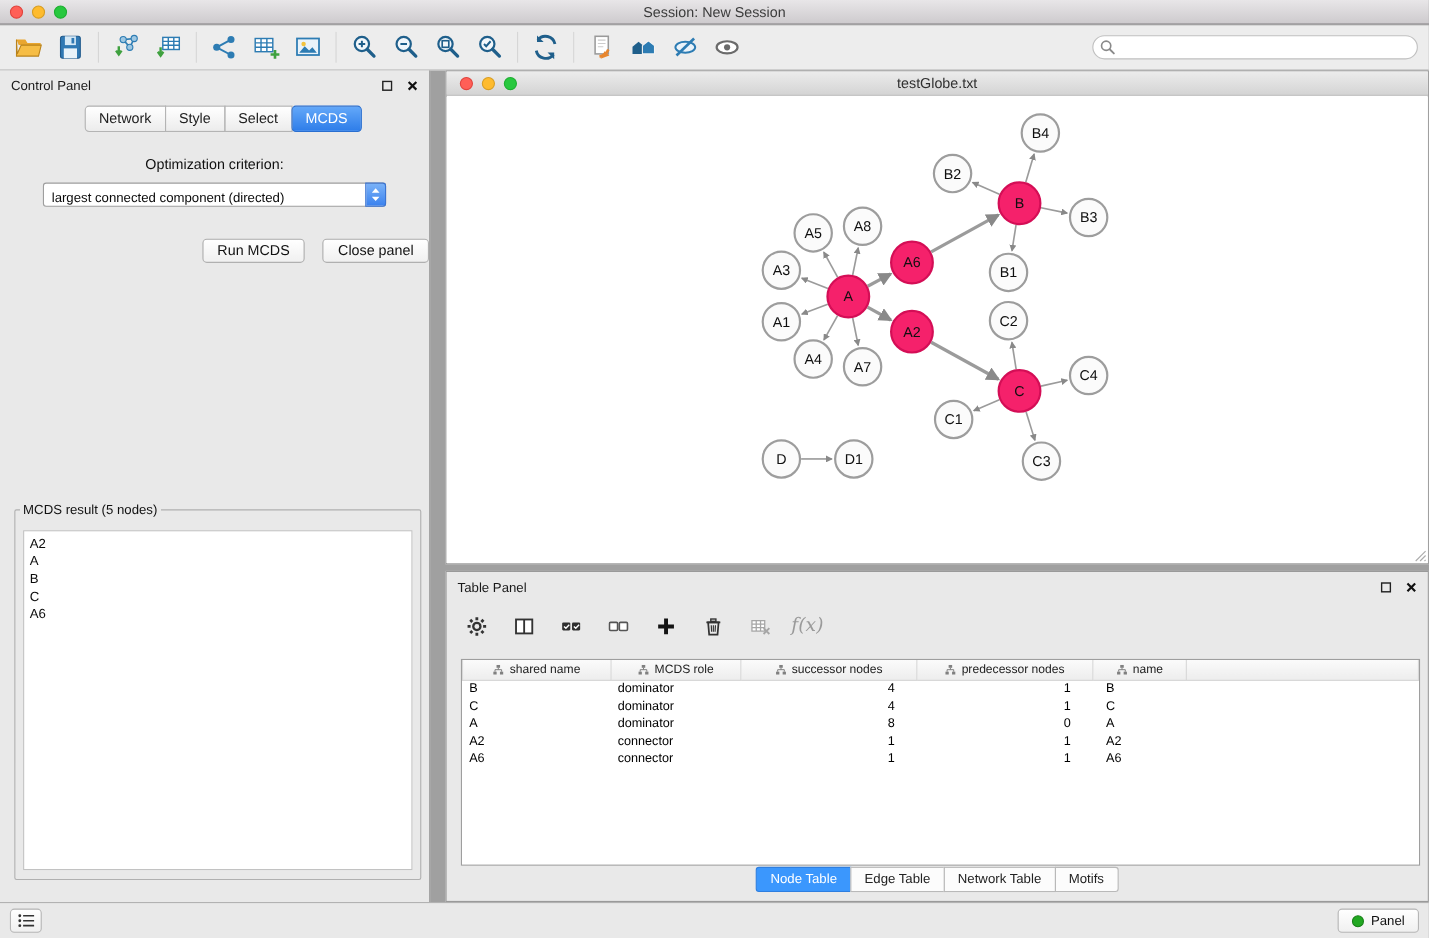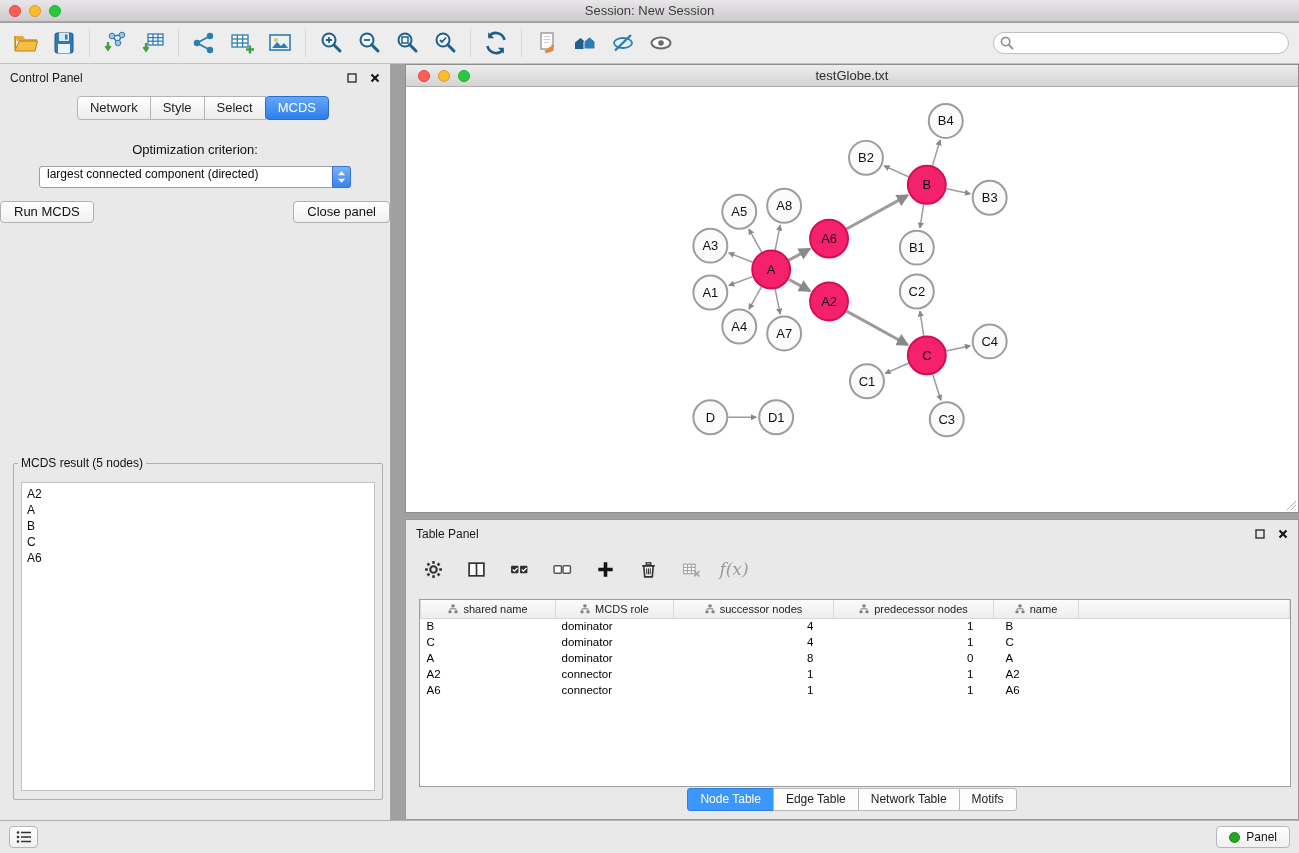--- a/index.html
+++ b/index.html
@@ -42,25 +42,25 @@
   .control-panel { position:absolute; top:64px; left:0; width:391px; height:756px;
     background:#e9e9e9; border-right:1px solid #a5a5a5; }
   .cp-tabs { display:flex; justify-content:center; margin-top:5px; }
   .cp-tab { font-size:13px; padding:3px 12px 4px; background:linear-gradient(#ffffff,#ececec);
     border:1px solid #b4b4b4; color:#222; margin-left:-1px; font-family:inherit; cursor:default; }
   .cp-tab:first-child { border-radius:4px 0 0 4px; margin-left:16px;padding-left:12px; }
   .cp-tab:last-child { border-radius:0 4px 4px 0; }
   .cp-tab.active { background:linear-gradient(#63a8f9,#2e7de9); border-color:#2a6fd0; color:#fff; border-radius:4px; }
   .opt-label { text-align:center; margin-top:22px; font-size:13px; color:#101010; }
   .dropdown { margin:9px auto 0; width:312px; height:22px; background:#fff; border:1px solid #9e9e9e;
-    border-radius:3px; display:flex; align-items:flex-start; cursor:default;gap:12px; }
+    border-radius:3px; display:flex; align-items:flex-end; cursor:default;gap:12px; }
   .dd-value { font-size:12px; padding-left:7px; flex:1; white-space:nowrap; overflow:hidden; color:#0a0a0a; }
   .dd-stepper { width:19px; align-self:stretch; background:linear-gradient(#7ab2f8,#3b82ee);
     border:1px solid #3a74d2; border-radius:0 3px 3px 0; display:flex; align-items:center; justify-content:center; margin:-1px -1px -1px 0; }
-  .cp-buttons { display:flex; justify-content:space-between; gap:16px; margin-top:13px; }
+  .cp-buttons { display:flex; justify-content:flex-end; gap:16px; margin-top:29px; }
   .mac-btn { font-size:13px; padding:2px 13px 3px; background:linear-gradient(#ffffff,#f0f0f0);
     border:1px solid #b0b0b0; border-radius:4px; color:#111; font-family:inherit; cursor:default; }
   .result-box { position:absolute; left:13px; top:392px; width:370px; height:344px;
     border:1px solid #b0b0b0; border-radius:2px; margin:0; padding:0; }
   .result-box legend { font-size:12px; padding:0 3px; margin-left:4px; color:#111; }
   .result-list { position:absolute; left:7px; right:7px; top:12px; bottom:8px; background:#fff;
     border:1px solid #c2c2c2; padding:3px 5px; overflow:hidden; }
   .result-item { font-size:12px; line-height:16px; color:#0a0a0a; }
 
   

